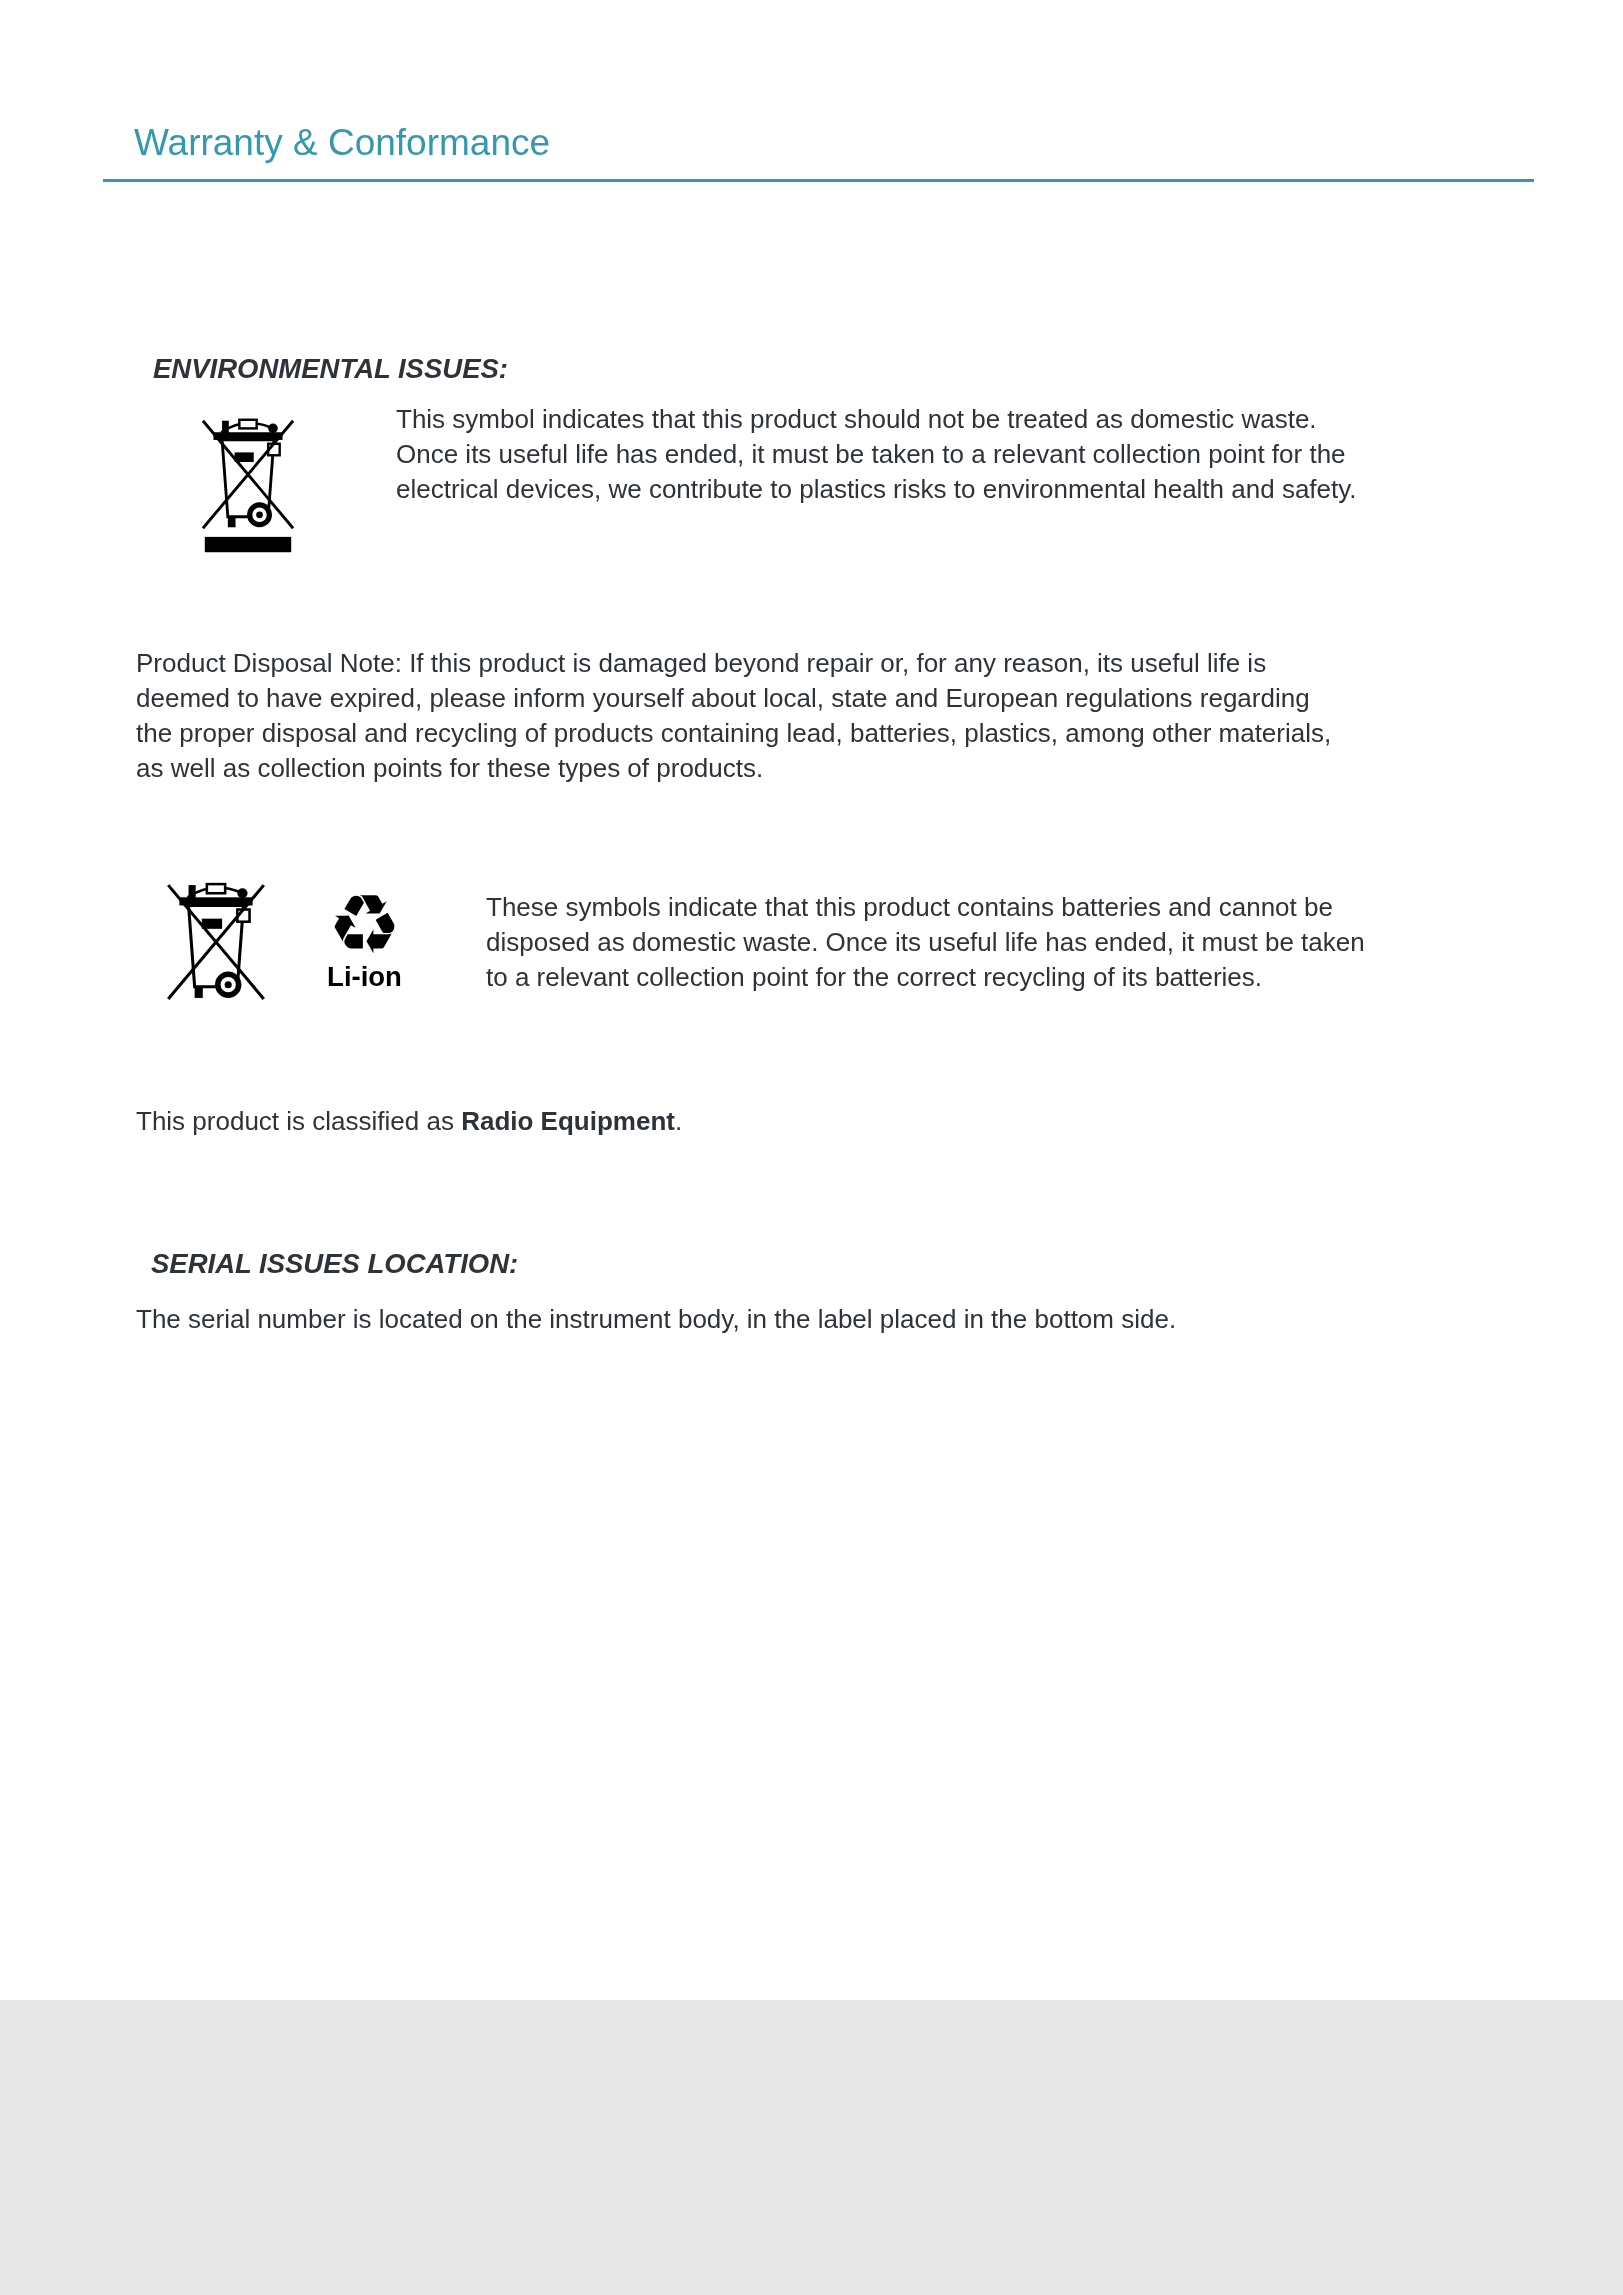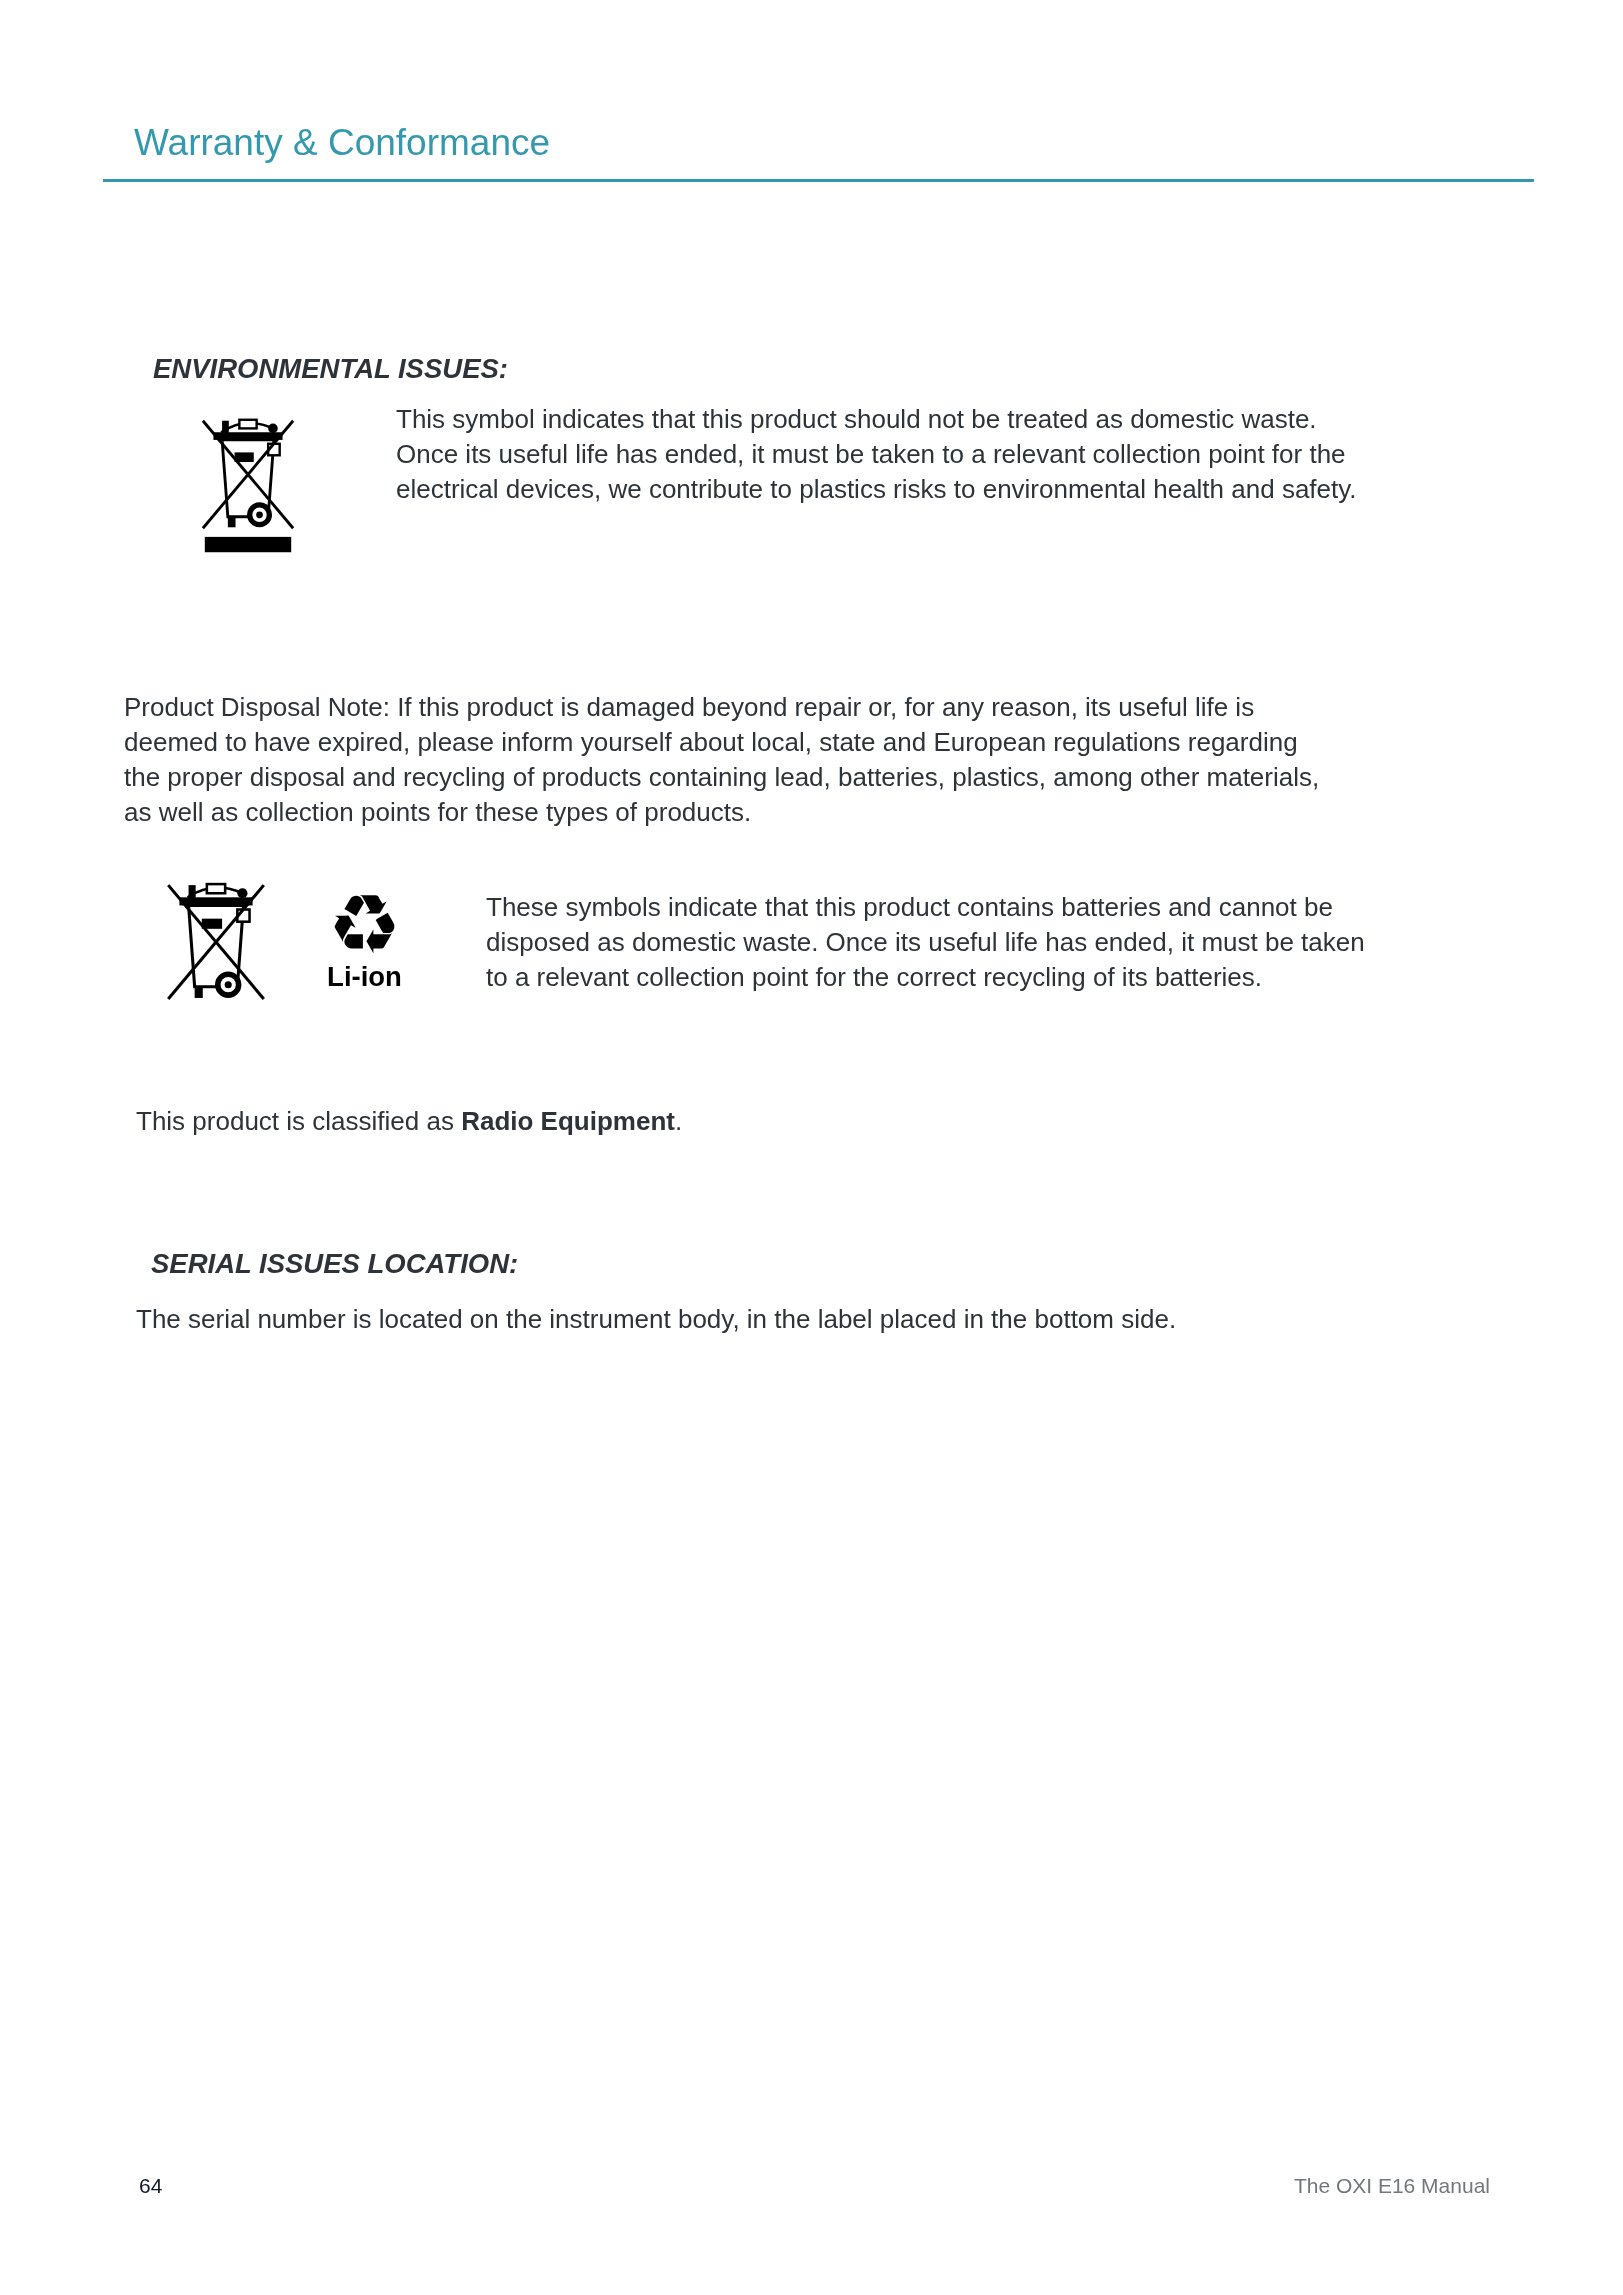--- a/index.html
+++ b/index.html
@@ -1,19 +1,19 @@
 <!DOCTYPE html>
 <html style="--accent: #3499ae; --text: #2e333a;font-size:10.5px"><head>
 <meta charset="utf-8">
 <style>
   html,body{margin:0;padding:0;background:#e8e8e8;}
   .page{
     position:relative;
     width:1623px;
-    height:2295px;
+    height:2000px;
     margin:0 auto;
     background:#ffffff;
     font-family:"Liberation Sans", sans-serif;
     color:var(--text,#2e333a);
     overflow:hidden;
   }
   .abs{position:absolute;}
   .page-title{
     font-size:37px;
     line-height:42px;
@@ -97,21 +97,21 @@
       <rect x="5" y="128" width="90" height="16" fill="#000"></rect>
     </svg>
   </div>
 
   <div class="abs body-text" style="left:396px; top:402px;">
     <div class="line">This symbol indicates that this product should not be treated as domestic waste.</div>
     <div class="line">Once its useful life has ended, it must be taken to a relevant collection point for the</div>
     <div class="line">electrical devices, we contribute to plastics risks to environmental health and safety.</div>
   </div>
 
-  <div class="abs body-text" style="left:124px; top:646px;margin-top:44px;">
+  <div class="abs body-text" style="left:136px; top:646px;">
     <div class="line">Product Disposal Note: If this product is damaged beyond repair or, for any reason, its useful life is</div>
     <div class="line">deemed to have expired, please inform yourself about local, state and European regulations regarding</div>
     <div class="line">the proper disposal and recycling of products containing lead, batteries, plastics, among other materials,</div>
     <div class="line">as well as collection points for these types of products.</div>
   </div>
 
   <div class="abs" style="left:162px; top:878px; width:108px; height:124px;">
     <svg viewBox="0 0 100 122" width="108" height="124">
       <path d="M22,19 Q48,2 76,15" fill="none" stroke="#000" stroke-width="2.5"></path>
       <rect x="41" y="6" width="18" height="9" fill="#fff" stroke="#000" stroke-width="2.5"></rect>

